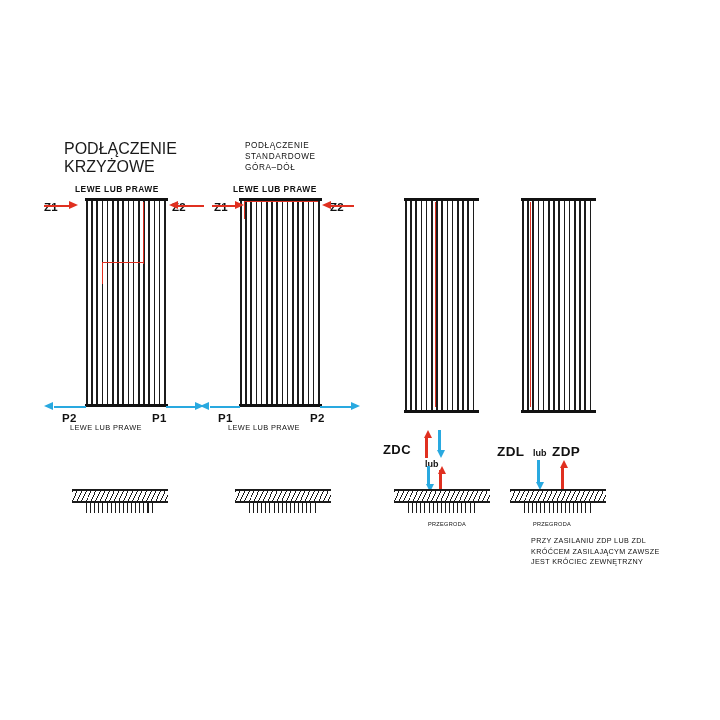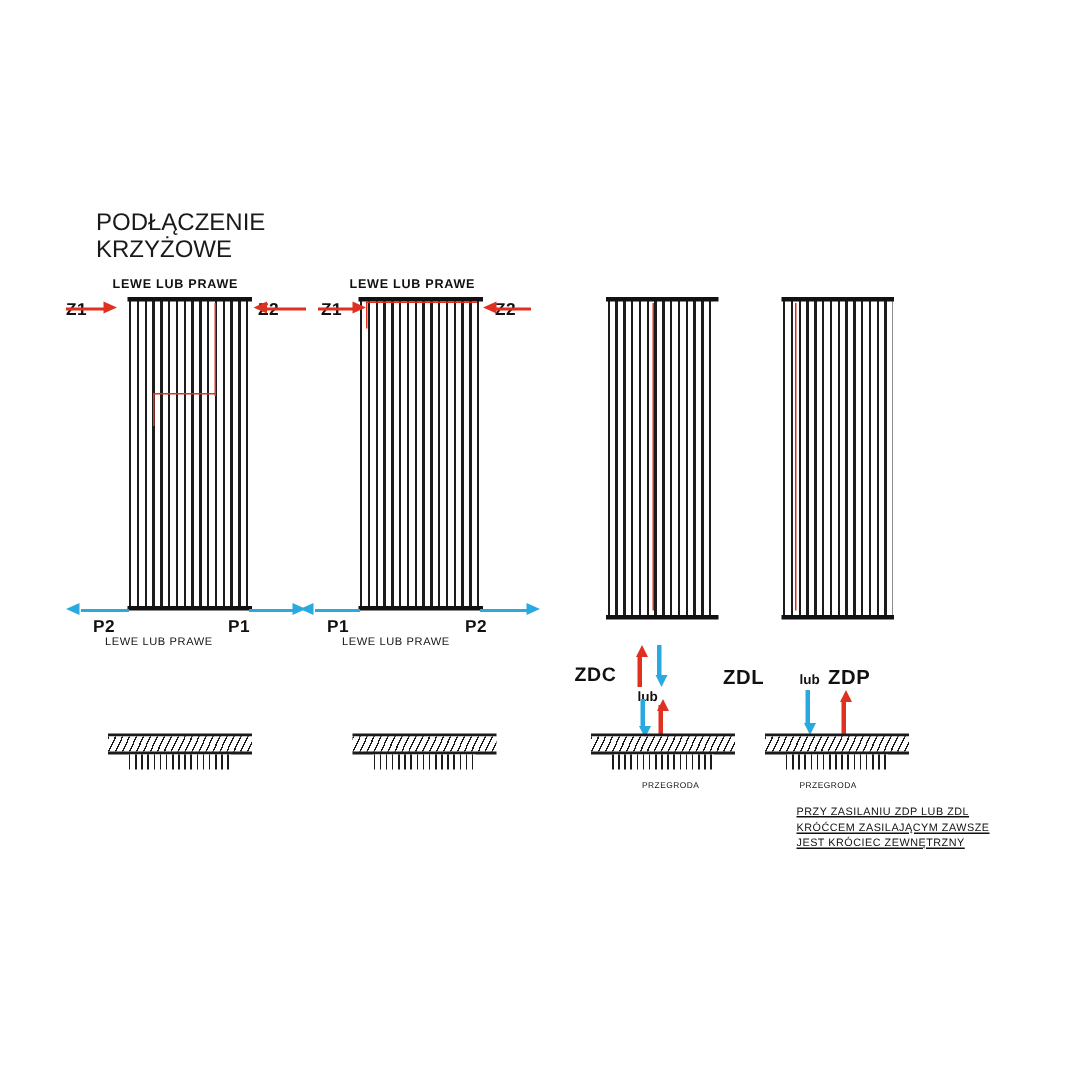--- a/index.html
+++ b/index.html
@@ -70,21 +70,20 @@
     font-weight: bold;
     color: #111;
   }
   .note {
     font-size: 7.2px;
     line-height: 10.5px;
     letter-spacing: 0.35px;
     text-transform: uppercase;
     color: #111;
     white-space: pre-line;
-    text-decoration: underline;
   }
   .przegroda {
     font-size: 5.6px;
     letter-spacing: 0.3px;
     text-transform: uppercase;
     color: #111;
     white-space: nowrap;
   }
 
   
@@ -220,20 +219,23 @@
 
   <div class="abs lbl-small" style="left:70px; top:423px;">LEWE LUB PRAWE</div>
 
   <div class="floor" style="left:72px; top:489px; width:96px; height:30px;">
     <div class="plate" style="top:0;"></div>
     <div class="hatch" style="top:2px; height:10px;"></div>
     <div class="plate" style="top:12px;"></div>
     <div class="teeth" style="top:14px; height:10px; left:14px; right:14px;"></div>
   </div>
 
+  <div class="abs hdr" style="left:245px; top:140px; width:140px;">PODŁĄCZENIE
+STANDARDOWE
+GÓRA–DÓŁ</div>
 
   <div class="abs lbl-bold" style="left:233px; top:184px;">LEWE LUB PRAWE</div>
 
   <div class="rad" style="left:240px; top:199px; width:81px; height:207px;">
     <div class="tubes"></div>
     <div class="railtop"></div>
     <div class="railbot"></div>
     <div class="redline" style="left:4px; top:2px; width:74px; height:1.3px;"></div>
     <div class="redline" style="left:4px; top:2px; width:1.3px; height:18px;"></div>
   </div>
@@ -303,21 +305,21 @@
   </div>
   <div class="abs przegroda" style="left:428px; top:521px;">PRZEGRODA</div>
 
   <div class="rad" style="left:522px; top:199px; width:73px; height:213px;">
     <div class="tubes"></div>
     <div class="railtop"></div>
     <div class="railbot"></div>
     <div class="redline" style="left:8px; top:3px; width:1.3px; height:205px;"></div>
   </div>
 
-  <div class="abs zdl" style="left:482px; top:444px;">ZDL</div>
+  <div class="abs zdl" style="left:497px; top:444px;">ZDL</div>
   <div class="abs lub-mid" style="left:533px; top:448px;">lub</div>
   <div class="abs zdl" style="left:552px; top:444px;">ZDP</div>
 
   <div class="abs" style="left:534px; top:460px; width:40px; height:32px;">
     <div class="shaft-v" style="left:3px; top:0px; height:24px; background:#29a9e0;"></div>
     <div class="head-d" style="left:1.8px; top:22px; border-top:8px solid #29a9e0;"></div>
     <div class="shaft-v" style="left:27px; top:6px; height:24px; background:#e03020;"></div>
     <div class="head-u" style="left:25.8px; top:0px; border-bottom:8px solid #e03020;"></div>
   </div>
 

